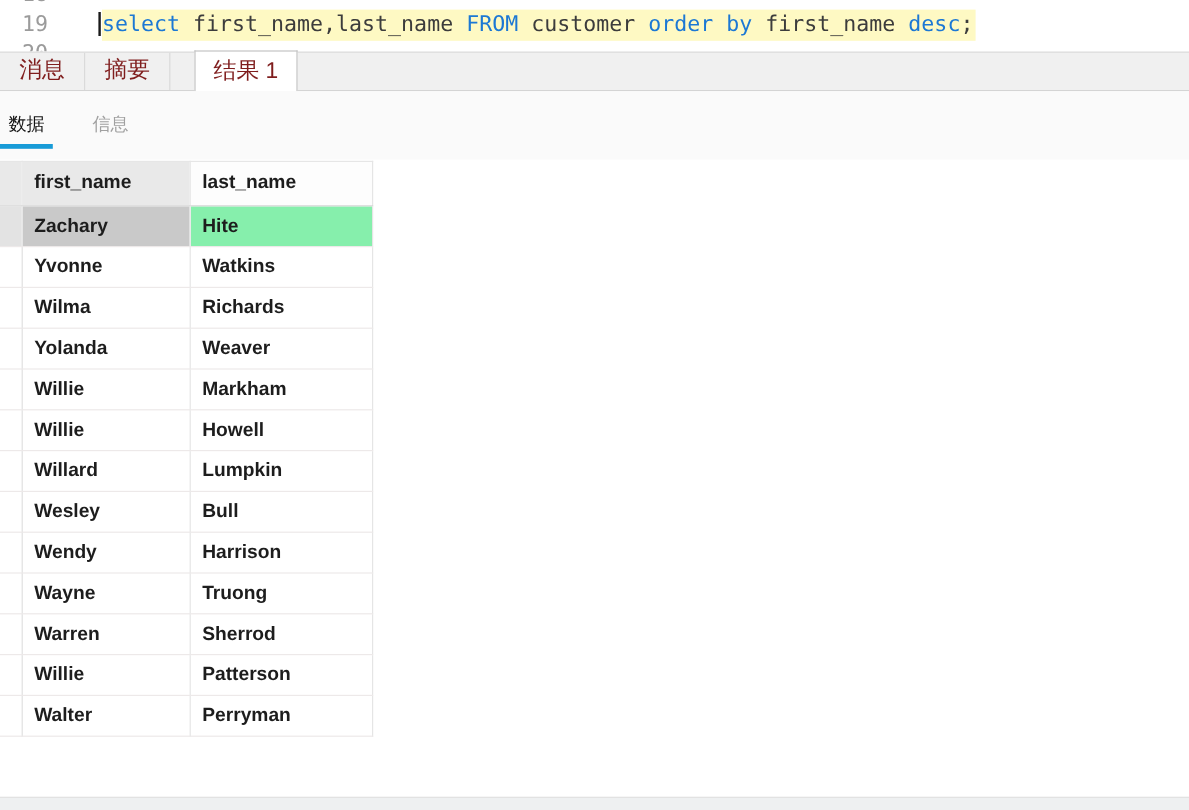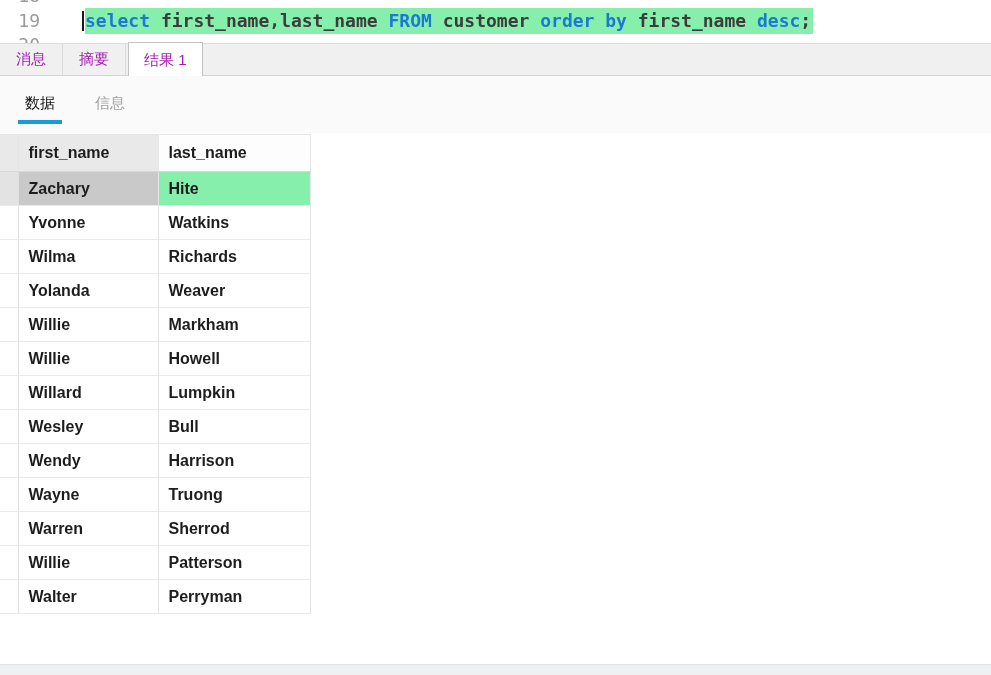--- a/index.html
+++ b/index.html
@@ -14,48 +14,48 @@
     position: absolute; top: 0; left: 0; width: 991px; height: 43px;
     background: #ffffff; overflow: hidden;
     font-family: "DejaVu Sans Mono", monospace; font-size: 18px;
   }
   .ed-line { position: absolute; left: 0; width: 100%; height: 34px; line-height: 24px; display: flex; }
   .ed-line.l18 { top: -16px; }
   .ed-line.l19 { top: 9px; }
   .ed-line.l20 { top: 33px; }
   .ln { width: 40px; text-align: right; color: #9b9b9b; flex: none; }
   .code { margin-left: 42px; white-space: pre; color: #3c3c3c; }
-  .sel { background: #86efac; padding: 2px 2px 3px 0; font-weight: bold; }
+  .sel { background: #fef9c3; padding: 2px 2px 3px 0; }
   .kw { color: #1c78d4; }
   .pl { color: #3c3c3c; }
   .caret {
     display: inline-block; width: 2px; height: 20px; background: #1a1a1a;
     vertical-align: middle; margin-right: 1px; position: relative; top: -1px;
   }
 
   
   .tabbar {
     position: absolute; top: 43px; left: 0; width: 991px; height: 33px;
     background: #f0f0f0; border-top: 1px solid #dcdcdc; border-bottom: 1px solid #d4d4d4;
     display: flex; align-items: stretch;
   }
   .tab {
-    padding: 0 16px; line-height: 30px; font-size: 15px; color: #a21caf;
+    padding: 0 16px; line-height: 30px; font-size: 19px; color: #7f1d1d;
     border-right: 1px solid #dadada; cursor: default;
   }
   .tab.active {
     background: #ffffff; border: 1px solid #c3c3c3; border-bottom: none;
-    margin-top: -2px; margin-bottom: -1px; margin-left: 2px;
+    margin-top: -2px; margin-bottom: -1px; margin-left: 20px;
     line-height: 34px; padding: 0 15px;
   }
 
   
   .subtabs {
     position: absolute; top: 76px; left: 0; width: 991px; height: 57px;
-    background: #fafafa; display: flex; align-items: flex-end; padding-left: 18px;
+    background: #fafafa; display: flex; align-items: flex-end; 
   }
   .subtab {
     font-size: 15px; color: #a0a0a0; padding: 0 7px 7px 7px;
     border-bottom: 4px solid transparent; margin-bottom: 9px; margin-right: 26px;
   }
   .subtab.active { color: #111111; border-bottom-color: #189bd7; }
 
   
   .grid {
     position: absolute; top: 134px; left: 0; border-collapse: collapse;

